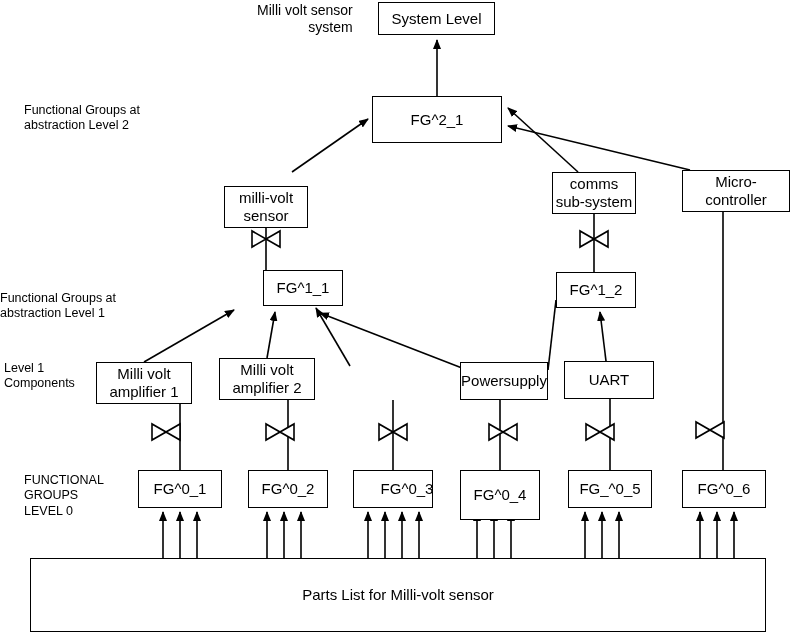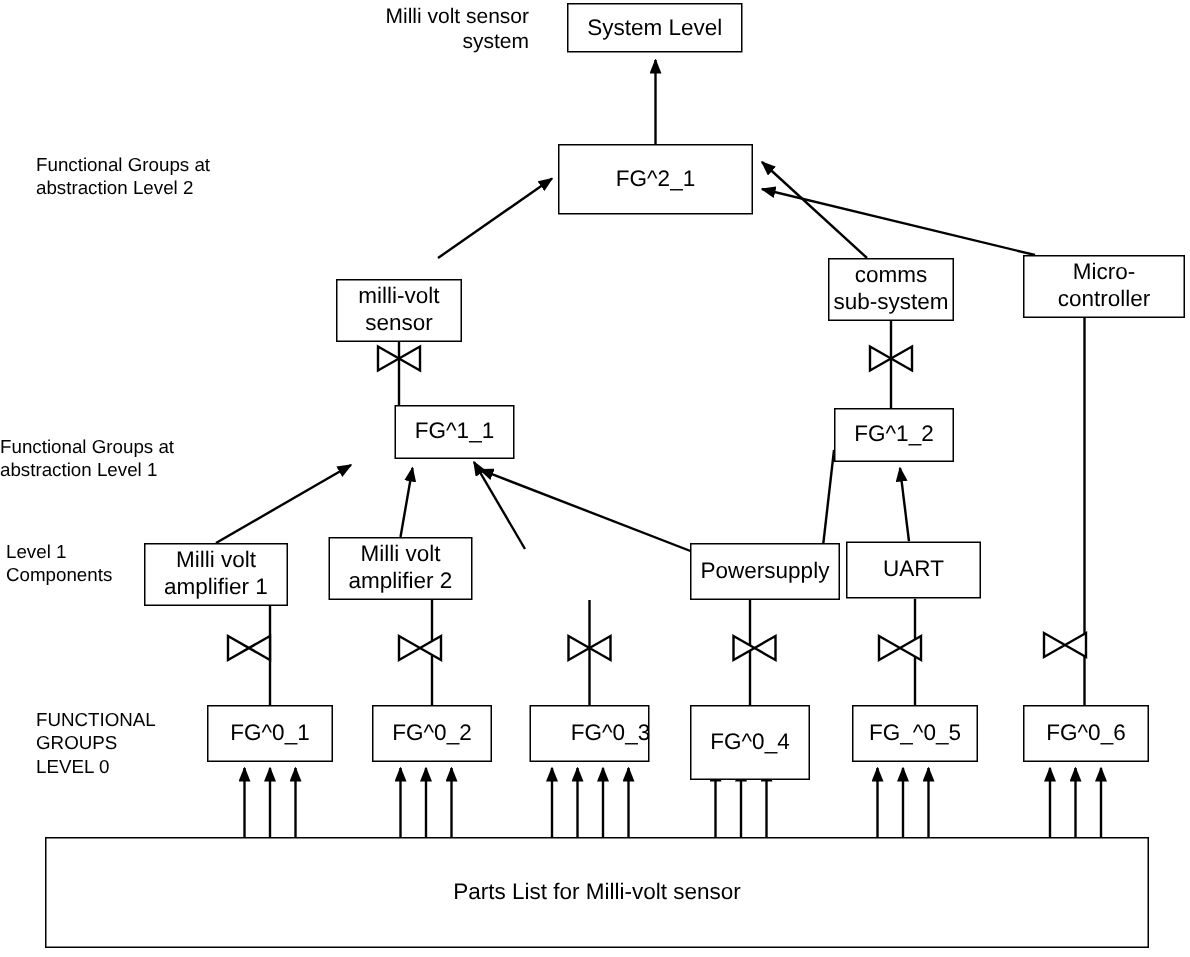--- a/index.html
+++ b/index.html
@@ -126,21 +126,21 @@
   <div class="box" style="left:552px;top:172px;width:84px;height:42px;">comms
 sub-system</div>
   <div class="box" style="left:682px;top:170px;width:108px;height:42px;">Micro-
 controller</div>
   <div class="box" style="left:236px;top:270px;width:80px;height:36px;margin-left:27px;">FG^1_1</div>
   <div class="box" style="left:556px;top:272px;width:80px;height:36px;">FG^1_2</div>
   <div class="box" style="left:96px;top:362px;width:96px;height:42px;">Milli volt
 amplifier 1</div>
   <div class="box" style="left:219px;top:358px;width:96px;height:42px;">Milli volt
 amplifier 2</div>
-  <div class="box" style="left:460px;top:362px;width:100px;height:38px;">Powersupply</div>
+  <div class="box" style="left:460px;top:362px;width:88px;height:38px;">Powersupply</div>
   <div class="box" style="left:564px;top:361px;width:90px;height:38px;">UART</div>
   <div class="box" style="left:138px;top:470px;width:84px;height:38px;">FG^0_1</div>
   <div class="box" style="left:248px;top:470px;width:80px;height:38px;">FG^0_2</div>
   <div class="box" style="left:353px;top:470px;width:80px;height:38px;padding-left:28px;">FG^0_3</div>
   <div class="box" style="left:460px;top:470px;width:80px;height:50px;">FG^0_4</div>
   <div class="box" style="left:568px;top:470px;width:84px;height:38px;">FG_^0_5</div>
   <div class="box" style="left:682px;top:470px;width:84px;height:38px;">FG^0_6</div>
   <div class="box" style="left:30px;top:558px;width:736px;height:74px;">Parts List for Milli-volt sensor</div>
 
 </div>

